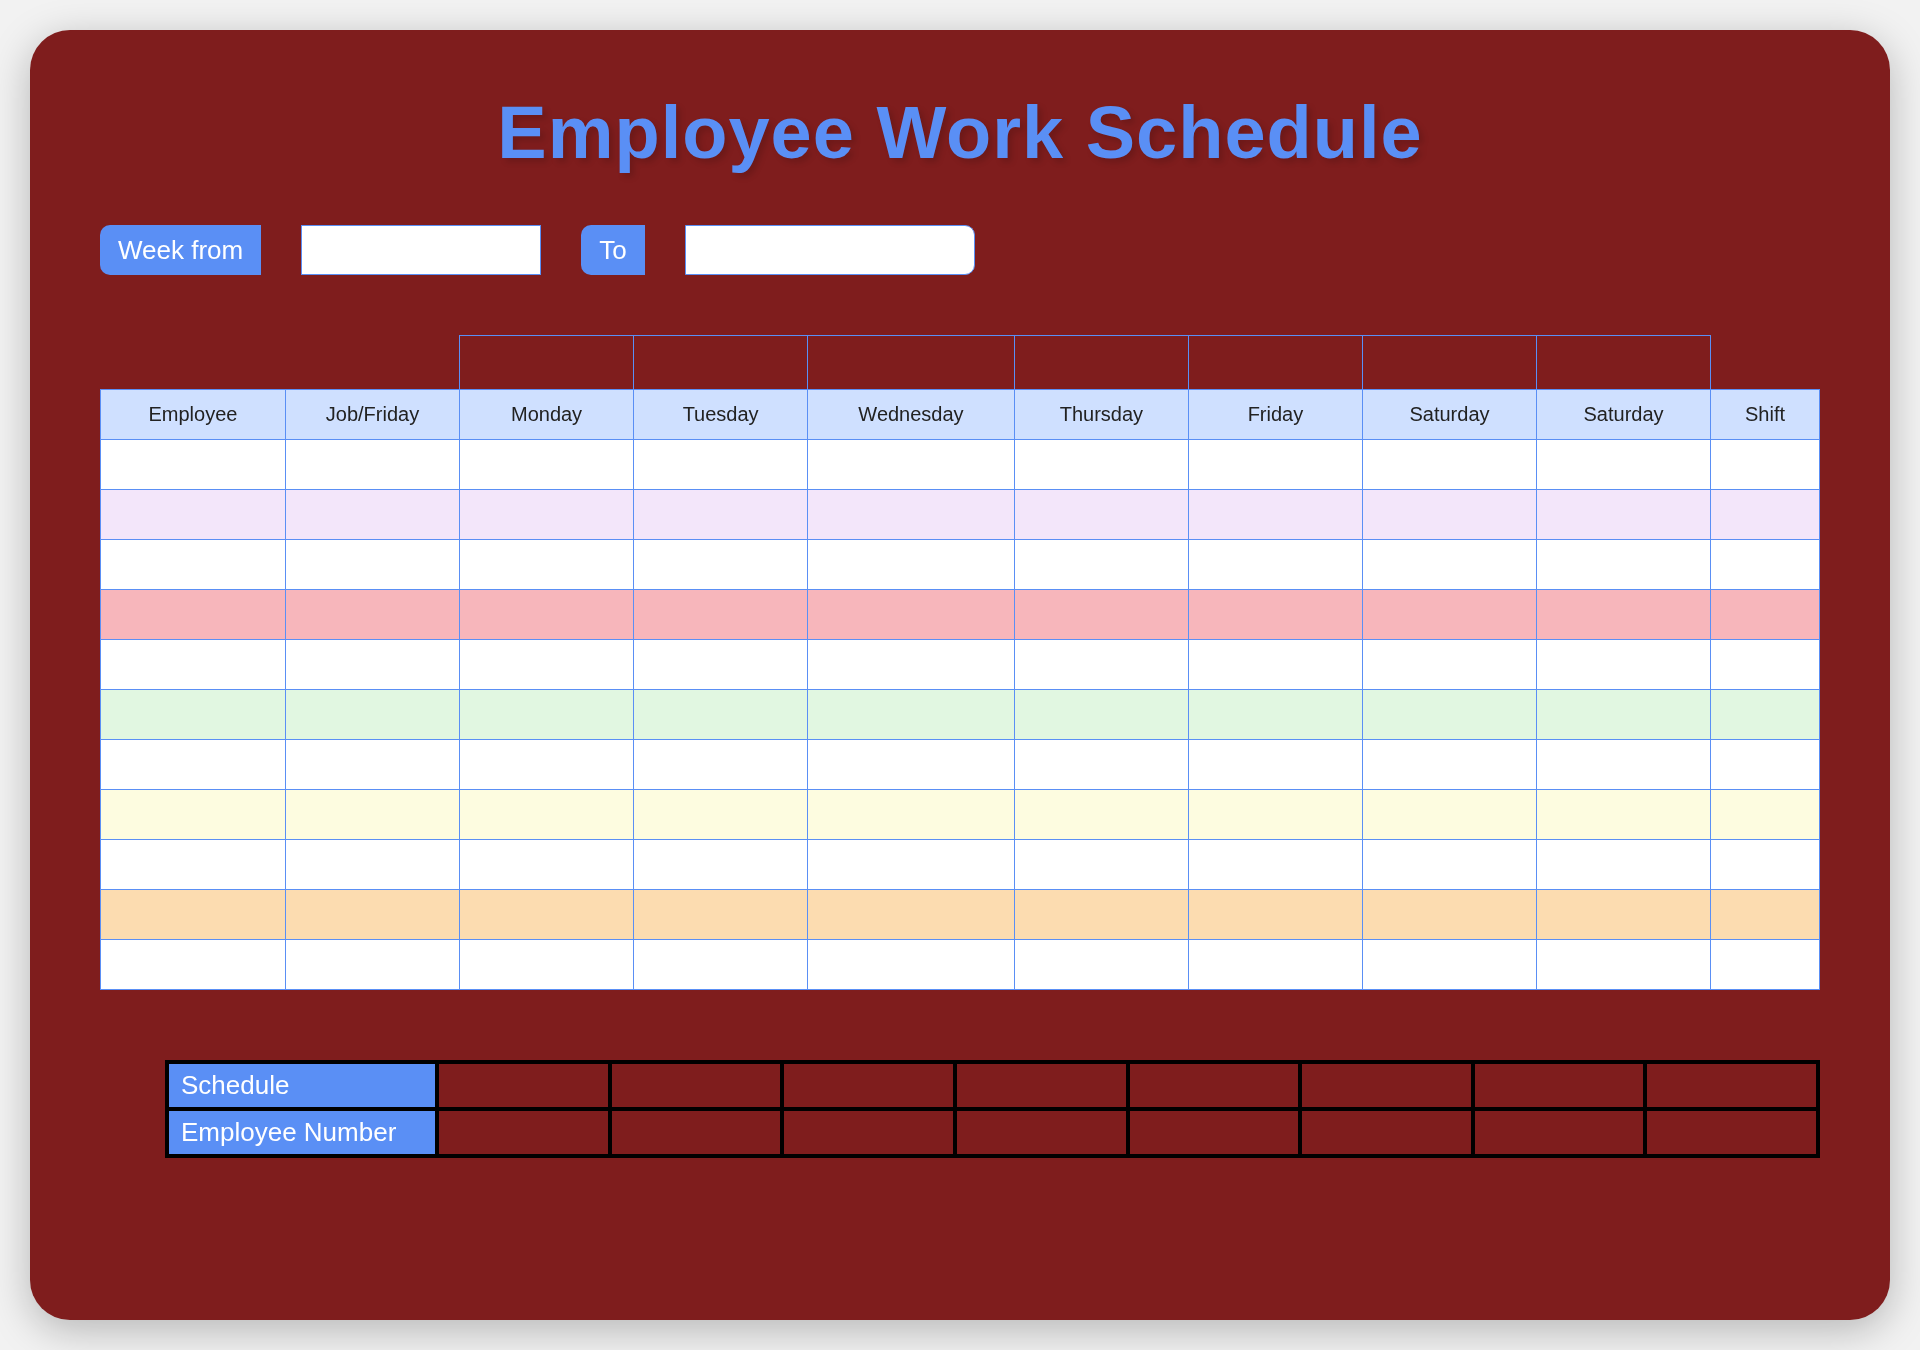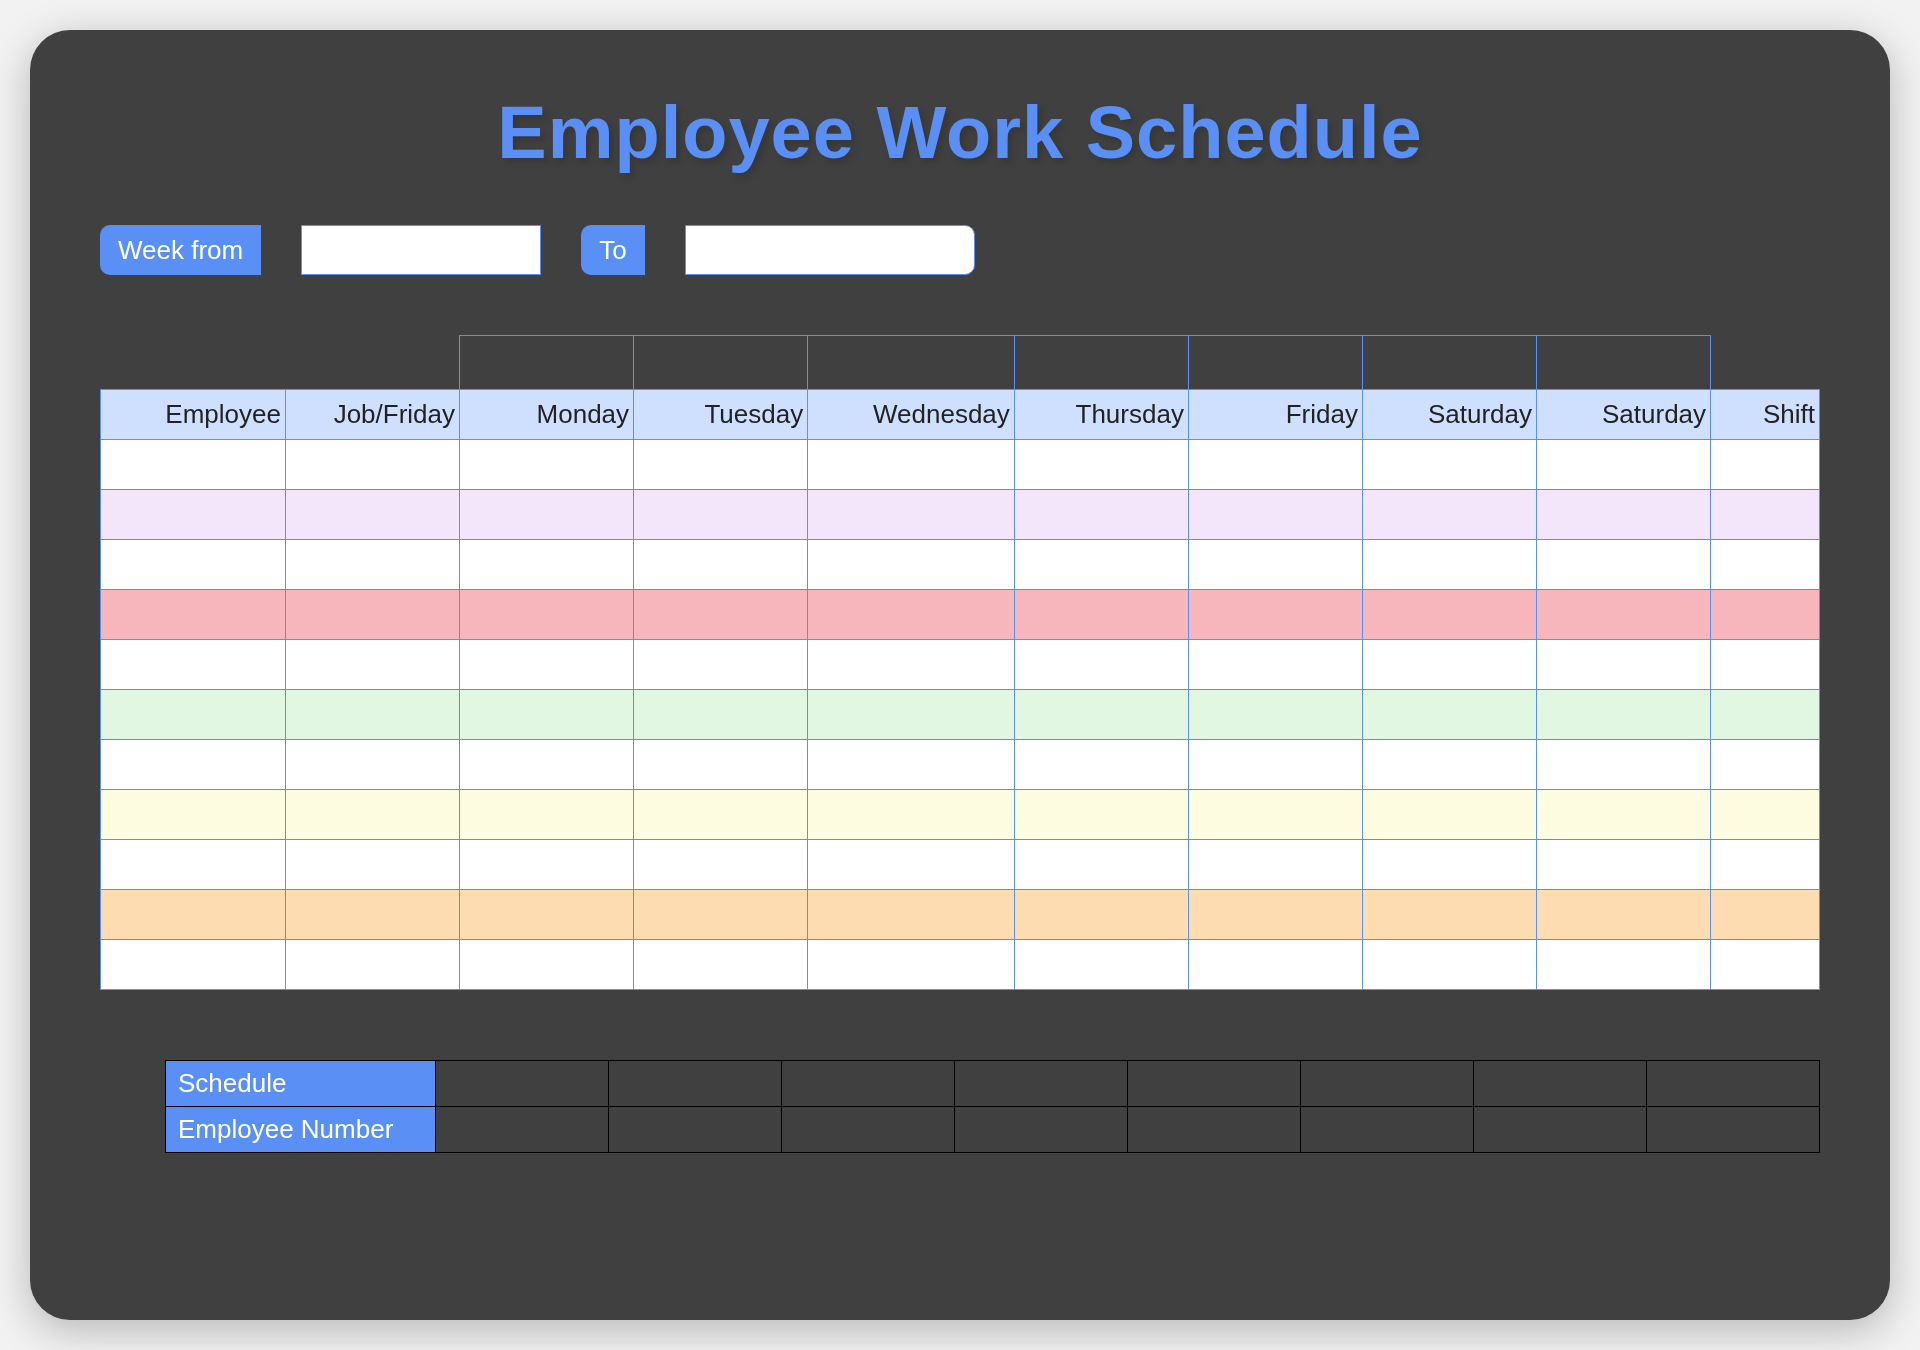--- a/index.html
+++ b/index.html
@@ -4,21 +4,21 @@
 <style>
   * { box-sizing: border-box; margin: 0; padding: 0; }
   body {
     background: #f2f2f2;
     font-family: Arial, Helvetica, sans-serif;
     padding: 30px;
     width: 1920px;
     height: 1350px;
   }
   .card {
-    background: #404040;
+    background: #7f1d1d;
     border-radius: 40px;
     box-shadow: 0 10px 40px rgba(0,0,0,0.25);
     width: 100%;
     height: 100%;
     padding: 50px 70px;
     position: relative;
   }
   .title {
     text-align: center;
     font-size: 74px;
@@ -72,22 +72,21 @@
   .date-row td {
     border-top: 1px solid #5a8ff5;
     height: 54px;
   }
   .date-row td.noborder {
     border: none;
     background: transparent;
   }
   .header-row td {
     background: #cfe0ff;
-    font-size: 26px;
-    text-align: right;
+    font-size: 20px;
   }
   .col-emp { width: 170px; }
   .col-job { width: 160px; }
   .col-day { width: 160px; }
   .col-wed { width: 190px; }
   .col-total { width: 100px; }
 
   .row-white { background: #ffffff; }
   .row-lavender { background: #f3e6fa; }
   .row-pink { background: #f7b6bb; }
@@ -95,21 +94,21 @@
   .row-yellow { background: #fdfce0; }
   .row-orange { background: #fcdcb0; }
 
   .footer-table {
     margin-top: 70px;
     margin-left: 65px;
     width: calc(100% - 65px);
     border-collapse: collapse;
   }
   .footer-table td {
-    border: 1px solid #000000;
+    border: 4px solid #000000;
     height: 46px;
     font-size: 26px;
   }
   .footer-label {
     background: #5a8ff5;
     color: #fff;
     text-align: left;
     padding-left: 12px;
     border: 1px solid #5a8ff5;
   }

